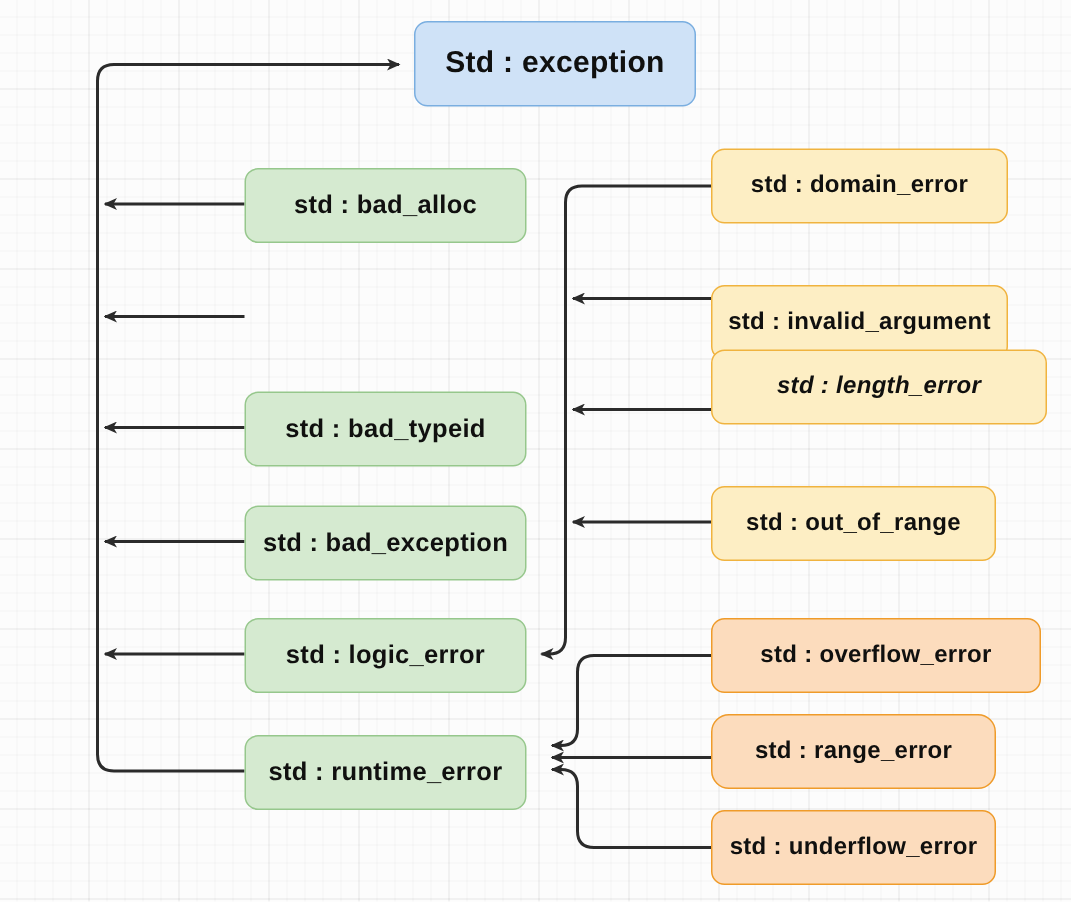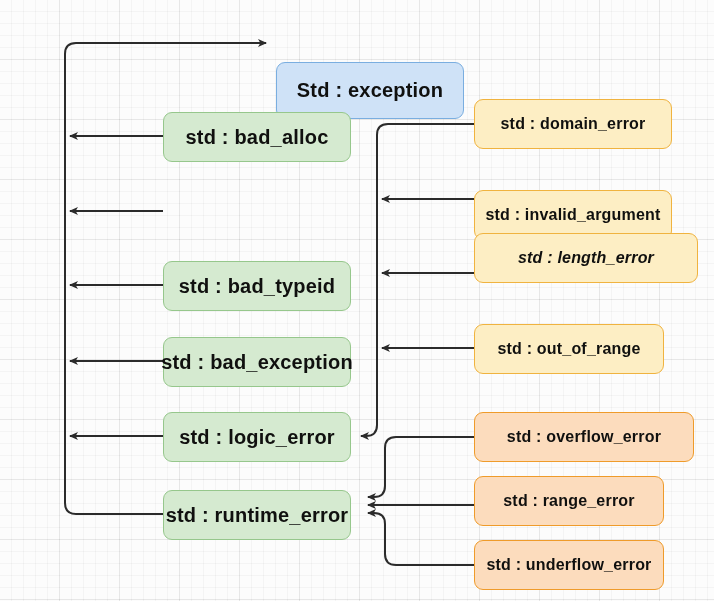--- a/index.html
+++ b/index.html
@@ -37,21 +37,21 @@
     white-space:nowrap;
   }
   .node.root{
     background:#cfe2f7;
     border:1px solid #7aaee0;
     font-size:20px;
   }
   .node.green{
     background:#d5ead0;
     border:1px solid #96c78c;
-    font-size:20px;
+    font-size:17px;
   }
   .node.yellow{
     background:#fdeec4;
     border:1px solid #f0b33f;
     font-size:16px;
   }
   .node.peach{
     background:#fcdcbd;
     border:1px solid #ef9b2a;
     font-size:16px;
@@ -90,21 +90,21 @@
 
     <path d="M 474,199 L 382,199" fill="none" stroke="#2b2b2b" stroke-width="2" marker-end="url(#ah)"></path>
     <path d="M 474,273 L 382,273" fill="none" stroke="#2b2b2b" stroke-width="2" marker-end="url(#ah)"></path>
     <path d="M 474,348 L 382,348" fill="none" stroke="#2b2b2b" stroke-width="2" marker-end="url(#ah)"></path>
 
     <path d="M 474,437 L 396,437 Q 385,437 385,448 L 385,486 Q 385,497 374,497 L 368,497" fill="none" stroke="#2b2b2b" stroke-width="2" marker-end="url(#ah)"></path>
     <path d="M 474,505 L 368,505" fill="none" stroke="#2b2b2b" stroke-width="2" marker-end="url(#ah)"></path>
     <path d="M 474,565 L 396,565 Q 385,565 385,554 L 385,524 Q 385,513 374,513 L 368,513" fill="none" stroke="#2b2b2b" stroke-width="2" marker-end="url(#ah)"></path>
   </svg>
 
-  <div class="node root" style="left:276px;top:14px;width:188px;height:57px;margin-top:48px;">
+  <div class="node root" style="left:276px;top:14px;width:188px;height:57px;">
     <span>Std : exception</span>
   </div>
 
   <div class="node green" style="left:163px;top:112px;width:188px;height:50px;">
     <span>std : bad_alloc</span>
   </div>
   <div class="node green" style="left:163px;top:261px;width:188px;height:50px;">
     <span>std : bad_typeid</span>
   </div>
   <div class="node green" style="left:163px;top:337px;width:188px;height:50px;justify-content:center;">
@@ -126,21 +126,21 @@
   <div class="node yellow" style="left:474px;top:233px;width:224px;height:50px;font-style:italic;">
     <span>std : length_error</span>
   </div>
   <div class="node yellow" style="left:474px;top:324px;width:190px;height:50px;">
     <span>std : out_of_range</span>
   </div>
 
   <div class="node peach" style="left:474px;top:412px;width:220px;height:50px;">
     <span>std : overflow_error</span>
   </div>
-  <div class="node peach" style="left:474px;top:476px;width:190px;height:50px;">
+  <div class="node peach" style="left:474px;top:476px;width:190px;height:50px;border-radius:12px;">
     <span>std : range_error</span>
   </div>
   <div class="node peach" style="left:474px;top:540px;width:190px;height:50px;">
     <span>std : underflow_error</span>
   </div>
 
 
 </div>
 
 </body></html>

